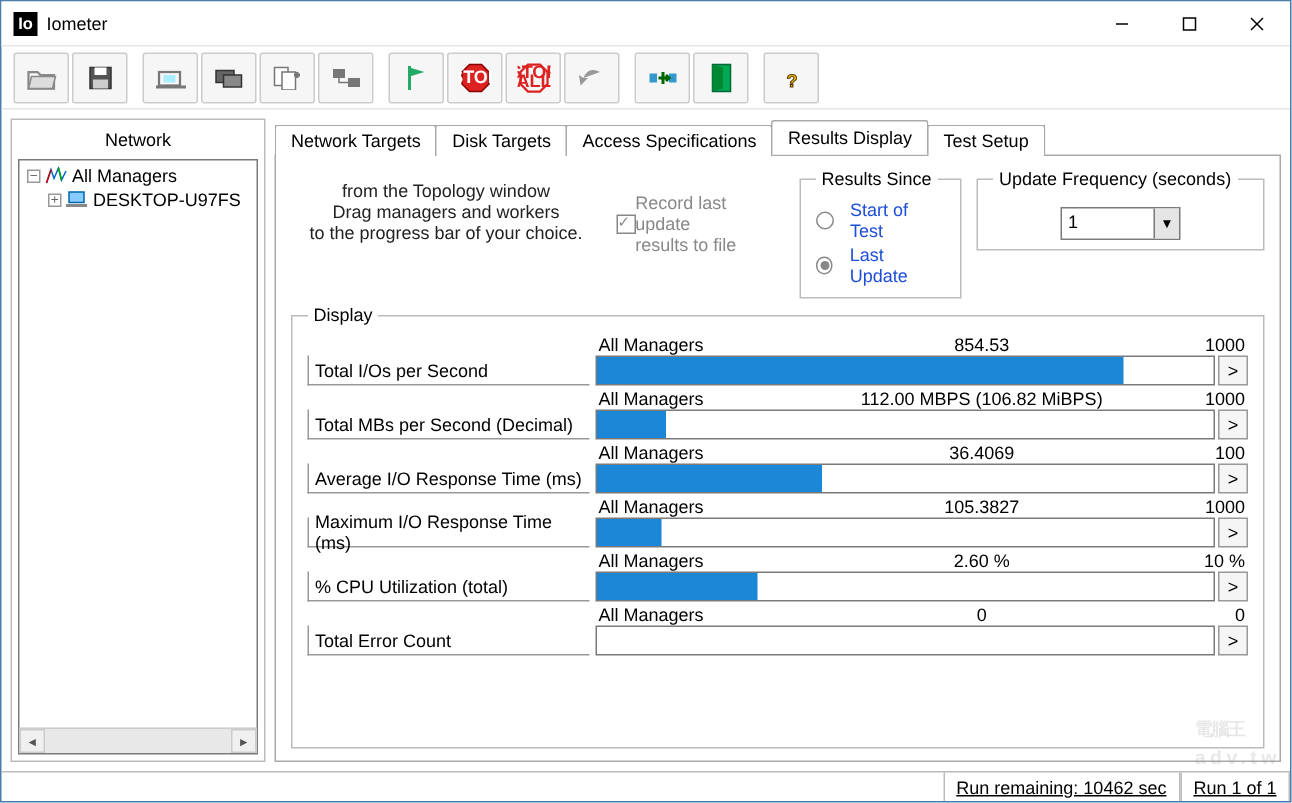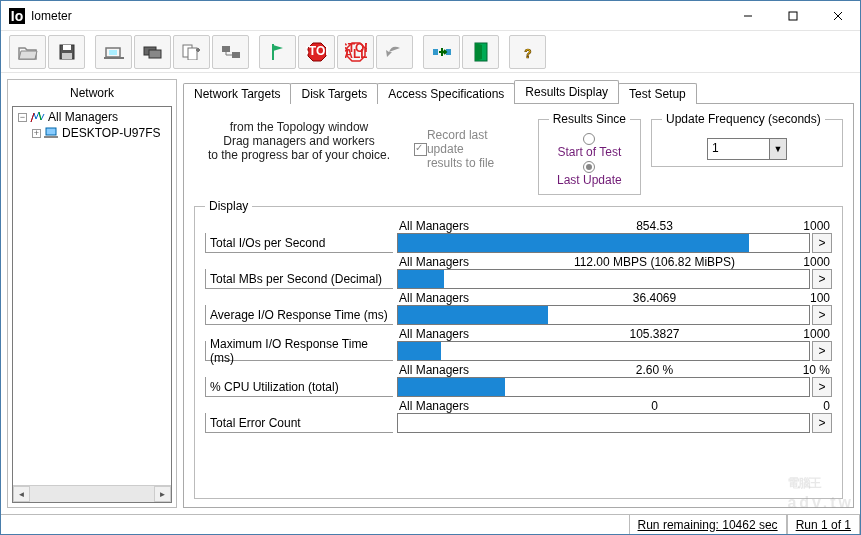--- a/index.html
+++ b/index.html
@@ -1,19 +1,19 @@
 <!DOCTYPE html>
 <html><head>
 <meta charset="utf-8">
 <style>
 * { box-sizing: border-box; font-family: "Segoe UI", Tahoma, sans-serif; font-size: 12px; }
 body { margin: 0; background: #fff; width: 861px; }
 .window { border: 1px solid #497dab; width: 861px; height: 535px; display: flex; flex-direction: column; background: #fff; position: relative; }
 .titlebar { height: 30px; display: flex; align-items: center; padding-left: 8px; background: #fff; border-bottom: 1px solid #e5e5e5; }
-.title-icon { width: 16px; height: 16px; background: #000; color: #fff; font-size: 14px; font-weight: bold; display: inline-flex; align-items: center; justify-content: center; margin-right: 6px; }
+.title-icon { width: 16px; height: 16px; background: #000; color: #fff; font-size: 11px; font-weight: bold; display: inline-flex; align-items: center; justify-content: center; margin-right: 6px; }
 .title-text { flex: 1; }
 .win-controls { display: flex; }
 .win-btn { width: 45px; height: 29px; display: flex; align-items: center; justify-content: center; }
 .toolbar { height: 42px; display: flex; align-items: center; padding: 4px 8px; gap: 2px; border-bottom: 1px solid #e5e5e5; }
 .tb-btn { width: 37px; height: 34px; border: 1px solid #ccc; border-radius: 2px; display: flex; align-items: center; justify-content: center; background: #f6f6f6; }
 .tb-sep { width: 6px; }
 .body { flex: 1; display: flex; padding: 6px; gap: 6px; }
 .topology { width: 170px; border: 1px solid #bbb; display: flex; flex-direction: column; padding: 4px; }
 .topo-title { text-align: center; padding: 2px 0 6px; }
 .tree { flex: 1; border: 1px solid #7a7a7a; background: #fff; font-size: 12px; padding: 2px; overflow: hidden; position: relative; }
@@ -29,21 +29,21 @@
 .tab.inactive { top: 1px; }
 .tab.active { z-index: 2; padding: 4px 10px; }
 .tab-content { flex: 1; border: 1px solid #a9a9a9; padding: 8px 10px; display: flex; flex-direction: column; }
 .top-row { display: flex; gap: 10px; margin-bottom: 4px; align-items: flex-start; }
 .drag-hint { width: 210px; text-align: center; padding-top: 8px; color: #222; }
 .rec-row { display: flex; align-items: center; gap: 0; color: #888; padding-top: 16px; }
 .chk { width: 13px; height: 13px; border: 1px solid #888; display: inline-block; position: relative; }
 .chk.on::after { content:"✓"; font-size:10px; position:absolute; top:-2px; left:0; color:#888; }
 fieldset { border: 1px solid #bbb; padding: 6px 10px; margin: 0; }
 fieldset legend { padding: 0 4px; }
-.radio-row { display: flex; align-items: center; gap: 0; color: #701a75; padding: 1px 0; flex-direction: column; }
+.radio-row { display: flex; align-items: center; gap: 11px; color: #1d4ed8; padding: 1px 0; }
 .radio { width: 12px; height: 12px; border: 1px solid #888; border-radius: 50%; display: inline-block; position: relative; }
 .radio.on::after { content:""; width:6px; height:6px; background:#888; border-radius:50%; position:absolute; top:2px; left:2px; }
 .freq fieldset { width: 192px; }
 .freq-select { width: 80px; height: 22px; border: 1px solid #7a7a7a; display: flex; margin: 6px auto 0; }
 .freq-val { flex:1; padding: 2px 4px; }
 .freq-dd { width: 17px; background: #e5e5e5; display:flex; align-items:center; justify-content:center; font-size:9px; border-left:1px solid #7a7a7a; }
 .display-fs { flex: 1; }
 .metric { display: flex; align-items: flex-end; margin-bottom: 2px; gap: 4px; }
 .mlabel { width: 188px; border: 1px solid #999; border-top: none; border-right: none; padding: 2px 4px 2px 4px; height: 20px; display:flex; align-items:center; }
 .mright { flex: 1; }
@@ -51,21 +51,21 @@
 .mh-src { flex: 0 0 140px; }
 .mh-val { flex: 1; text-align: center; }
 .mh-max { flex: 0 0 60px; text-align: right; }
 .mbar-row { display: flex; gap: 2px; }
 .mbar { flex: 1; height: 20px; border: 1px solid #7a7a7a; background: #fff; position: relative; }
 .mbar-fill { position: absolute; top: 0; left: 0; bottom: 0; background: #1b87d6; }
 .mbtn { width: 20px; height: 20px; border: 1px solid #999; display:flex; align-items:center; justify-content:center; background:#f5f5f5; }
 .status { height: 20px; border-top: 1px solid #bbb; display: flex; justify-content: flex-end; align-items: center; gap: 0; font-size: 12px; }
 .status-cell { border: 1px solid #bbb; border-top:none; border-bottom:none; padding: 2px 8px; height:100%; display:flex; align-items:center;text-decoration:underline; }
 .watermark { position: absolute; right: 6px; bottom: 22px; font-size: 28px; font-weight: bold; color: rgba(150,150,150,0.22); letter-spacing: -1px; pointer-events: none; font-family: Arial; }
-.watermark small { display:block; font-size: 16px; letter-spacing: 3px; text-align:right; }
+.watermark small { display:block; font-size: 13px; letter-spacing: 3px; text-align:right; }
 svg { display:block; }
 </style>
 </head>
 <body>
 
 <div class="window">
 
   <div class="titlebar">
     <span class="title-icon">Io</span>
     <span class="title-text">Iometer</span>

